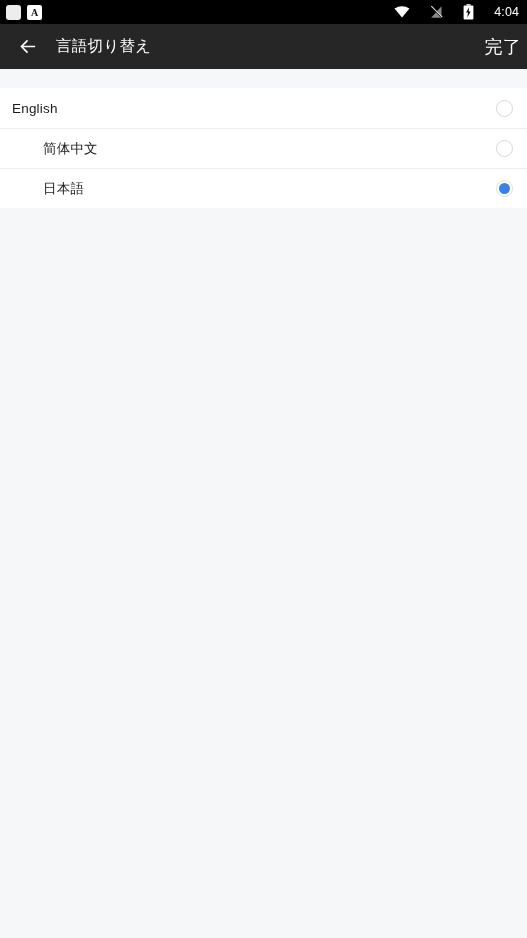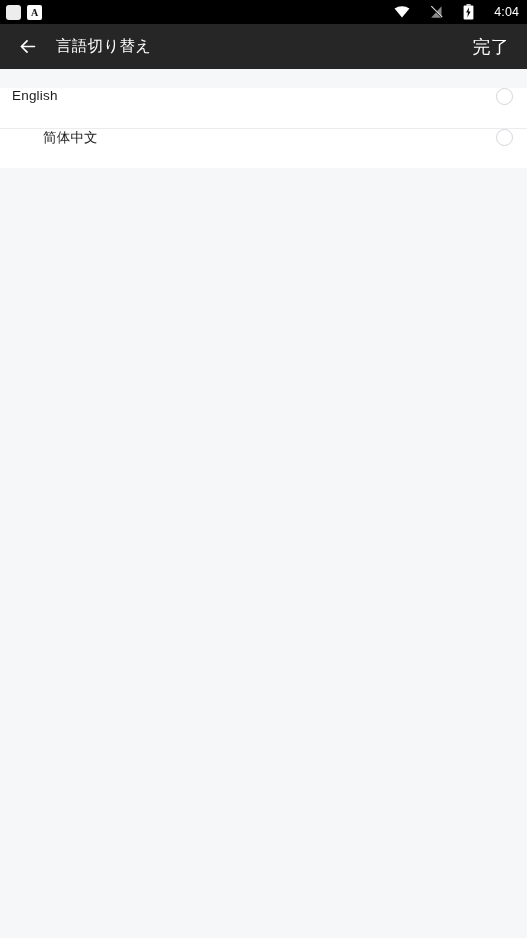--- a/index.html
+++ b/index.html
@@ -85,21 +85,21 @@
     letter-spacing: 0.1px;
     font-family: "Liberation Sans", sans-serif;
   }
 
   
   .toolbar {
     height: 45px;
     background: #262626;
     display: flex;
     align-items: center;
-    padding: 0 16px 0 12px;
+    padding: 0 4px 0 12px;
     box-sizing: border-box;
     flex: 0 0 auto;
   }
   .back-btn {
     width: 30px;
     height: 30px;
     display: flex;
     align-items: center;
     justify-content: center;
     cursor: pointer;
@@ -137,21 +137,21 @@
   .top-gap {
     height: 19px;
     background: #f6f7f9;
   }
   .lang-list {
     background: #ffffff;
   }
   .lang-row {
     height: 40px;
     display: flex;
-    align-items: flex-start;
+    align-items: center;
     padding: 0 14px 0 12px;
     box-sizing: border-box;
     background: #ffffff;
     cursor: pointer;
     position: relative;
   }
   .lang-row + .lang-row {
     border-top: 1px solid #ececee;
     padding-left: 43px;
   }
@@ -238,17 +238,23 @@
       </div>
 
       <div class="lang-row">
         <span class="lang-label">简体中文</span>
         <span class="radio">
           
         </span>
       </div>
 
 
+      <div class="lang-row">
+        <span class="lang-label">日本語</span>
+        <span class="radio checked">
+          <span class="dot"></span>
+        </span>
+      </div>
 
     </div>
   </div>
 
 </div>
 
 </body></html>

